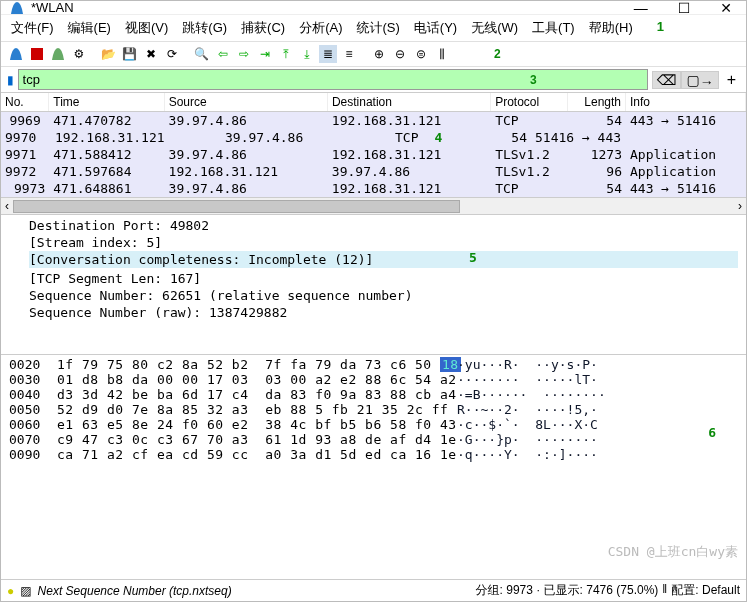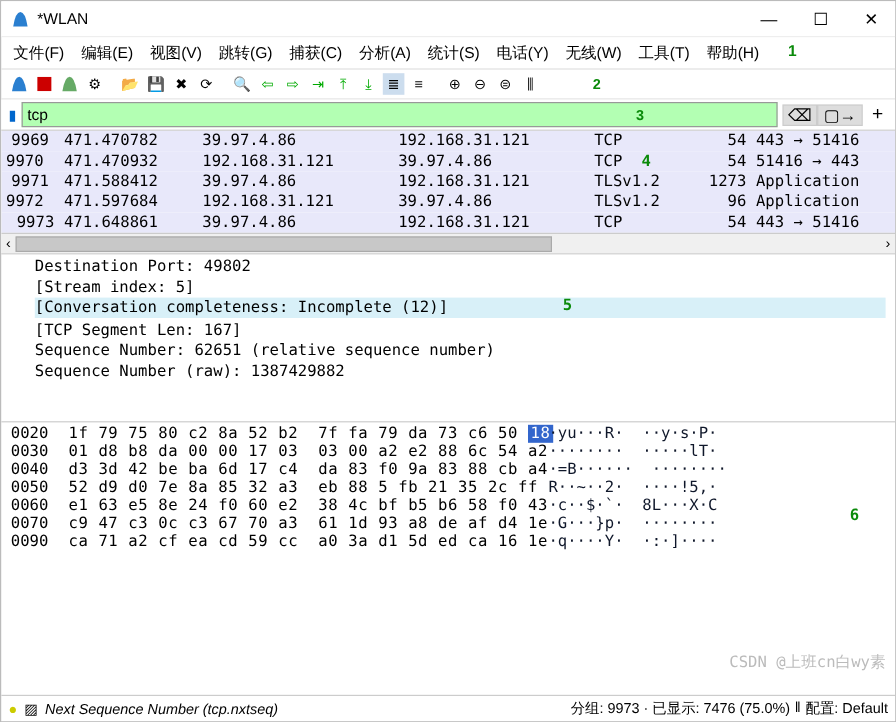--- a/index.html
+++ b/index.html
@@ -1,17 +1,17 @@
 <!DOCTYPE html>
 <html><head>
 <meta charset="utf-8">
 <style>
 * { box-sizing: border-box; margin: 0; padding: 0; }
 body { font-family: "Microsoft YaHei", Arial, sans-serif; font-size: 12px; background: #fff; width: 747px; height: 602px; overflow: hidden; display: flex; flex-direction: column; border: 1px solid #bbb; }
-.titlebar { display: flex; align-items: center; height: 30px; padding: 0 8px; background: #fff; border-bottom: 1px solid #eee; }
+.titlebar { display: flex; align-items: center; height: 14px; padding: 0 8px; background: #fff; border-bottom: 1px solid #eee; }
 .titlebar .icon { width: 16px; height: 16px; margin-right: 6px; }
 .titlebar .title { flex: 1; font-size: 13px; }
 .win-btns { display: flex; gap: 18px; font-size: 14px; }
 .win-btns span { cursor: pointer; padding: 2px 6px; }
 .menubar { display: flex; gap: 14px; padding: 4px 10px; font-size: 13px; }
 .num { color: #0a8a0a; font-weight: bold; margin-left: 10px; }
 .toolbar { display: flex; align-items: center; gap: 3px; padding: 3px 6px; border-top: 1px solid #e0e0e0; border-bottom: 1px solid #e0e0e0; }
 .tb-btn { width: 18px; height: 18px; display: inline-flex; align-items: center; justify-content: center; border: 1px solid transparent; }
 .sep { width: 6px; }
 .filter-row { display: flex; align-items: center; padding: 2px 6px; background: #fff; gap: 4px; }
@@ -27,21 +27,21 @@
 .scroll-x { height: 17px; background: #f0f0f0; border-top: 1px solid #ccc; display: flex; align-items: center; }
 .scroll-x .thumb { height: 13px; background: #c8c8c8; border: 1px solid #aaa; }
 .details { font-family: Consolas, monospace; font-size: 13px; padding: 2px 8px 2px 28px; overflow: hidden; border-bottom: 1px solid #ccc; height: 140px; }
 .details div { padding: 1px 0; }
 .details .hl { background: #d8f0f8; }
 .hex { font-family: Consolas, monospace; font-size: 13px; padding: 2px 8px; overflow: hidden; flex: 1; position: relative; }
 .hex-row { display: flex; white-space: pre; }
 .hex-off { width: 48px; }
 .hex-bytes { width: 400px; letter-spacing: 0.5px; }
 .hex-ascii { flex: 1; color: #0f172a; }
-.hex .sel { background: #3366cc; color: #ffffff; padding: 0 2px; }
+.hex .sel { background: #3366cc; color: #5eead4; padding: 0 2px; }
 .statusbar { display: flex; align-items: center; border-top: 1px solid #ccc; padding: 2px 6px; font-size: 12px; gap: 8px; height: 22px; }
 .statusbar .sb-left { flex: 1; display: flex; align-items: center; gap: 6px; }
 .statusbar .sb-right { display: flex; gap: 4px; }
 .wm { position: absolute; right: 8px; bottom: 18px; color: #bbb; font-size: 13px; }
 </style>
 </head>
 <body>
 
 <div class="titlebar">
   <svg class="icon" viewBox="0 0 16 16">
@@ -114,41 +114,49 @@
   <input class="filter-input" value="tcp" style="">
   <span class="num" style="position:absolute;left:520px">3</span>
   <div class="filter-btns">
     <span>⌫</span>
     <span>▢→</span>
   </div>
   <span style="font-size:16px;padding:0 4px">+</span>
 </div>
 
 <div class="packet-list">
+  <div class="pl-head">
+    <div class="c-no">No.</div>
+    <div class="c-time">Time</div>
+    <div class="c-src">Source</div>
+    <div class="c-dst">Destination</div>
+    <div class="c-proto">Protocol</div>
+    <div class="c-len">Length</div>
+    <div class="c-info">Info</div>
+  </div>
   <div id="packet-rows">
       <div class="pl-row">
         <div class="c-no" style="text-align:center">9969</div>
         <div class="c-time">471.470782</div>
         <div class="c-src">39.97.4.86</div>
         <div class="c-dst">192.168.31.121</div>
         <div class="c-proto">TCP</div>
         <div class="c-len">54</div>
         <div class="c-info">443 → 51416</div>
       </div>
       <div class="pl-row">
         <div class="c-no" style="">9970</div>
-        <div class="c-time">471.470932</div>
         <div class="c-src">192.168.31.121</div>
         <div class="c-dst">39.97.4.86</div>
         <div class="c-proto">TCP<span class="num" style="margin-left:16px">4</span></div>
         <div class="c-len">54</div>
         <div class="c-info">51416 → 443</div>
       </div>
       <div class="pl-row">
-        <div class="c-no" style="text-align:center">9971</div>
+        <div class="c-no" style="text-align:left">9971</div>
         <div class="c-time">471.588412</div>
         <div class="c-src">39.97.4.86</div>
         <div class="c-dst">192.168.31.121</div>
         <div class="c-proto">TLSv1.2</div>
         <div class="c-len">1273</div>
         <div class="c-info">Application</div>
       </div>
       <div class="pl-row">
         <div class="c-no" style="">9972</div>
         <div class="c-time">471.597684</div>

